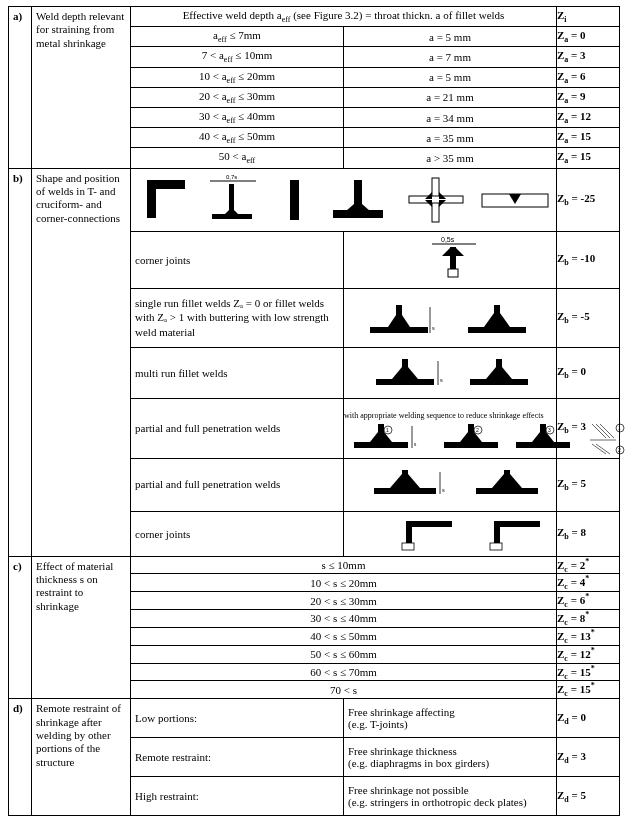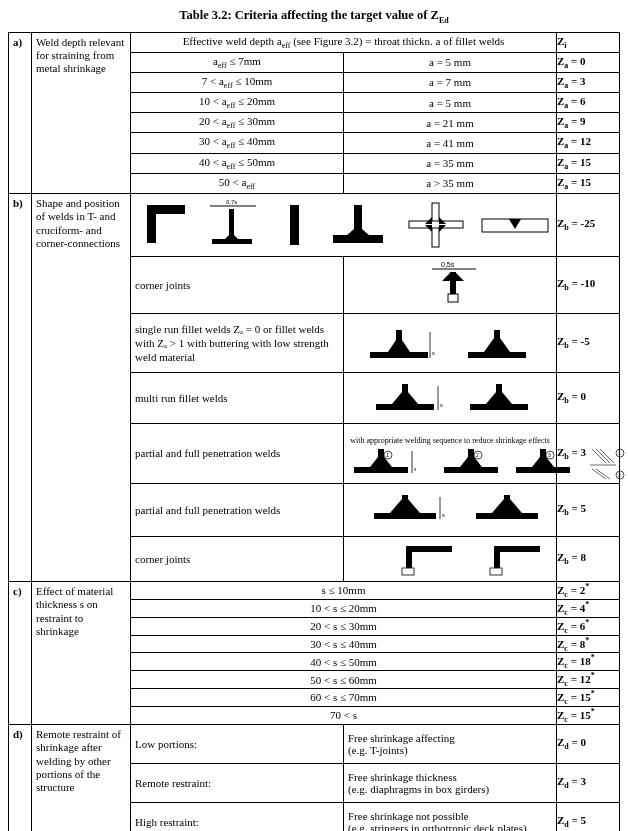--- a/index.html
+++ b/index.html
@@ -30,23 +30,20 @@
   .zcol{width:62px;font-weight:bold;}
   .xs{font-size:8px;}
   .fig{display:block;margin:0 auto;}
   .figrow{display:flex;align-items:center;justify-content:space-around;width:100%;}
 </style>
 </head>
 <body>
 
 <div class="page">
 
-  <div class="title">
-    <span>Table 3.2: Criteria affecting the target value of Z</span><span class="sub">Ed</span>
-  </div>
 
   <table>
 
     <tbody>
         <tr>
       <td class="lab" rowspan="8">
         <div class="labtxt">a)</div>
       </td>
       <td class="cat" rowspan="8">
         <div class="cattxt">Weld depth relevant for straining from metal shrinkage</div>
@@ -96,21 +93,21 @@
       <td class="pad ctr">a =  21 mm</td>
       <td class="zcol">
         <span>Z</span><span class="sub">a</span><span> =   9</span>
       </td>
     </tr>
 
     <tr>
       <td class="pad ctr">
         <span>30 &lt; </span><span>a</span><span class="sub">eff</span><span> ≤ 40mm</span>
       </td>
-      <td class="pad ctr">a =  41 mm</td>
+      <td class="pad ctr">a =  34 mm</td>
       <td class="zcol">
         <span>Z</span><span class="sub">a</span><span> = 12</span>
       </td>
     </tr>
 
     <tr>
       <td class="pad ctr">
         <span>40 &lt; </span><span>a</span><span class="sub">eff</span><span> ≤ 50mm</span>
       </td>
       <td class="pad ctr">a =  35 mm</td>
@@ -233,21 +230,21 @@
         </svg>
       </td>
       <td class="zcol">
         <span>Z</span><span class="sub">b</span><span> = 0</span>
       </td>
     </tr>
 
     <tr>
       <td class="pad lft" style="height:52px;line-height:1.3">partial and full penetration welds</td>
       <td>
-        <div class="xs" style="text-align:center;margin:12px 0 0 0">with appropriate welding sequence to reduce shrinkage effects</div>
+        <div class="xs" style="text-align:left;margin:12px 0 0 0">with appropriate welding sequence to reduce shrinkage effects</div>
         <svg width="290" height="38" viewBox="0 0 290 38" class="fig">
           <rect x="34" y="4" width="6" height="18" fill="#000"></rect>
           <rect x="10" y="22" width="54" height="6" fill="#000"></rect>
           <polygon points="34,12 26,22 34,22" fill="#000"></polygon>
               <polygon points="40,12 48,22 40,22" fill="#000"></polygon>
           <line x1="68" y1="6" x2="68" y2="28" stroke="#000" stroke-width="0.8"></line>
           <text x="70" y="26" font-size="6" font-family="Liberation Serif, serif">s</text>
           <circle cx="44" cy="10" r="4" fill="none" stroke="#000" stroke-width="0.7"></circle>
           <text x="42" y="12" font-size="5" font-family="Liberation Sans, sans-serif">1</text>
 
@@ -348,21 +345,21 @@
     </tr>
     <tr>
       <td class="pad ctr" colspan="2">30 &lt; s ≤ 40mm</td>
       <td class="zcol">
         <span>Z</span><span class="sub">c</span><span> =   8</span><span class="sup">*</span>
       </td>
     </tr>
     <tr>
       <td class="pad ctr" colspan="2">40 &lt; s ≤ 50mm</td>
       <td class="zcol">
-        <span>Z</span><span class="sub">c</span><span> = 18</span><span class="sup">*</span>
+        <span>Z</span><span class="sub">c</span><span> = 13</span><span class="sup">*</span>
       </td>
     </tr>
     <tr>
       <td class="pad ctr" colspan="2">50 &lt; s ≤ 60mm</td>
       <td class="zcol">
         <span>Z</span><span class="sub">c</span><span> = 12</span><span class="sup">*</span>
       </td>
     </tr>
     <tr>
       <td class="pad ctr" colspan="2">60 &lt; s ≤ 70mm</td>

